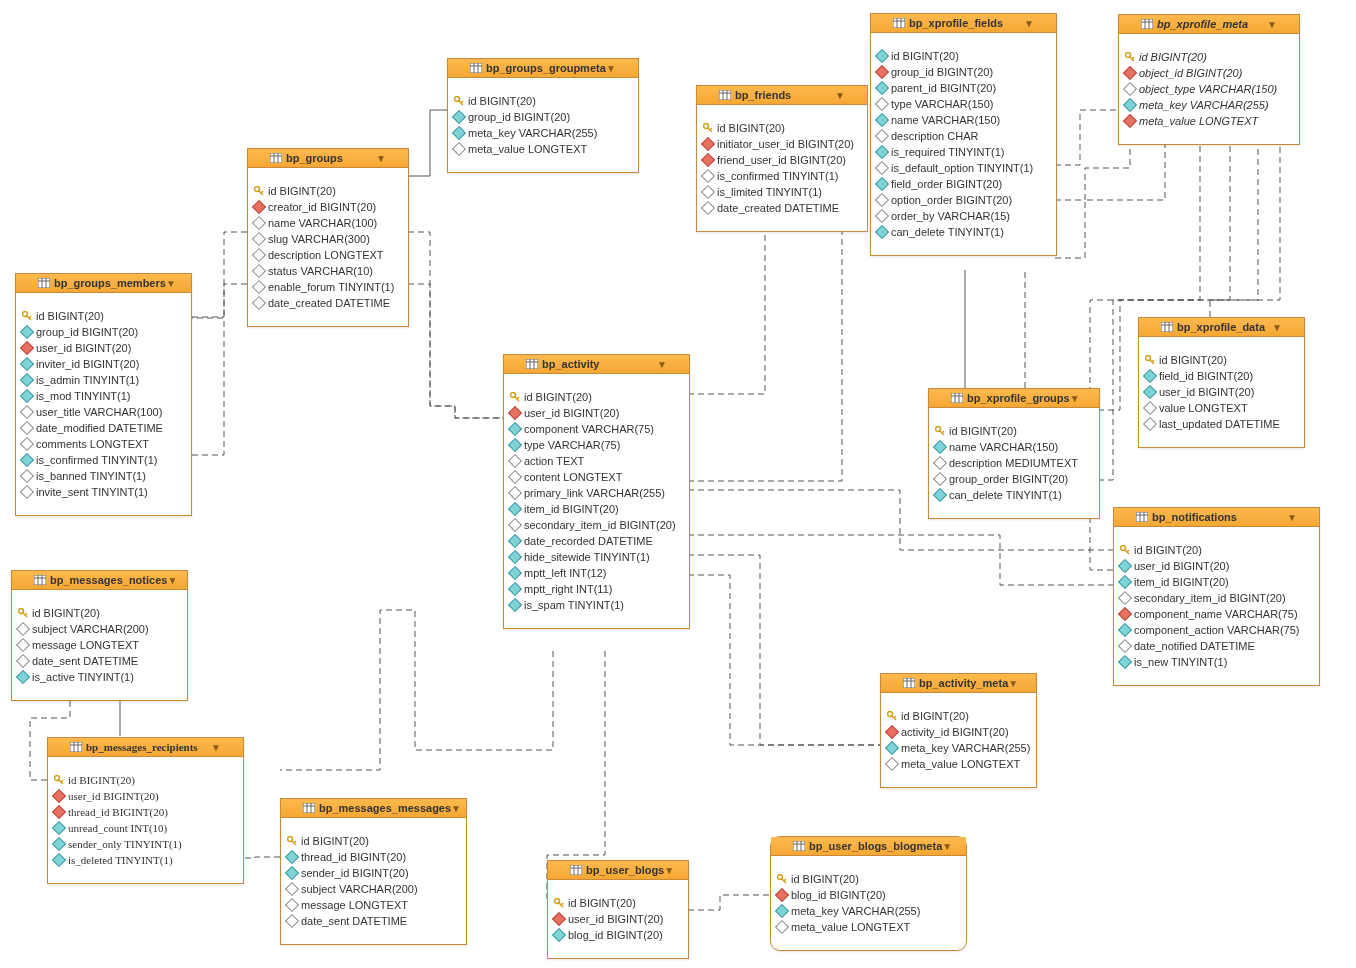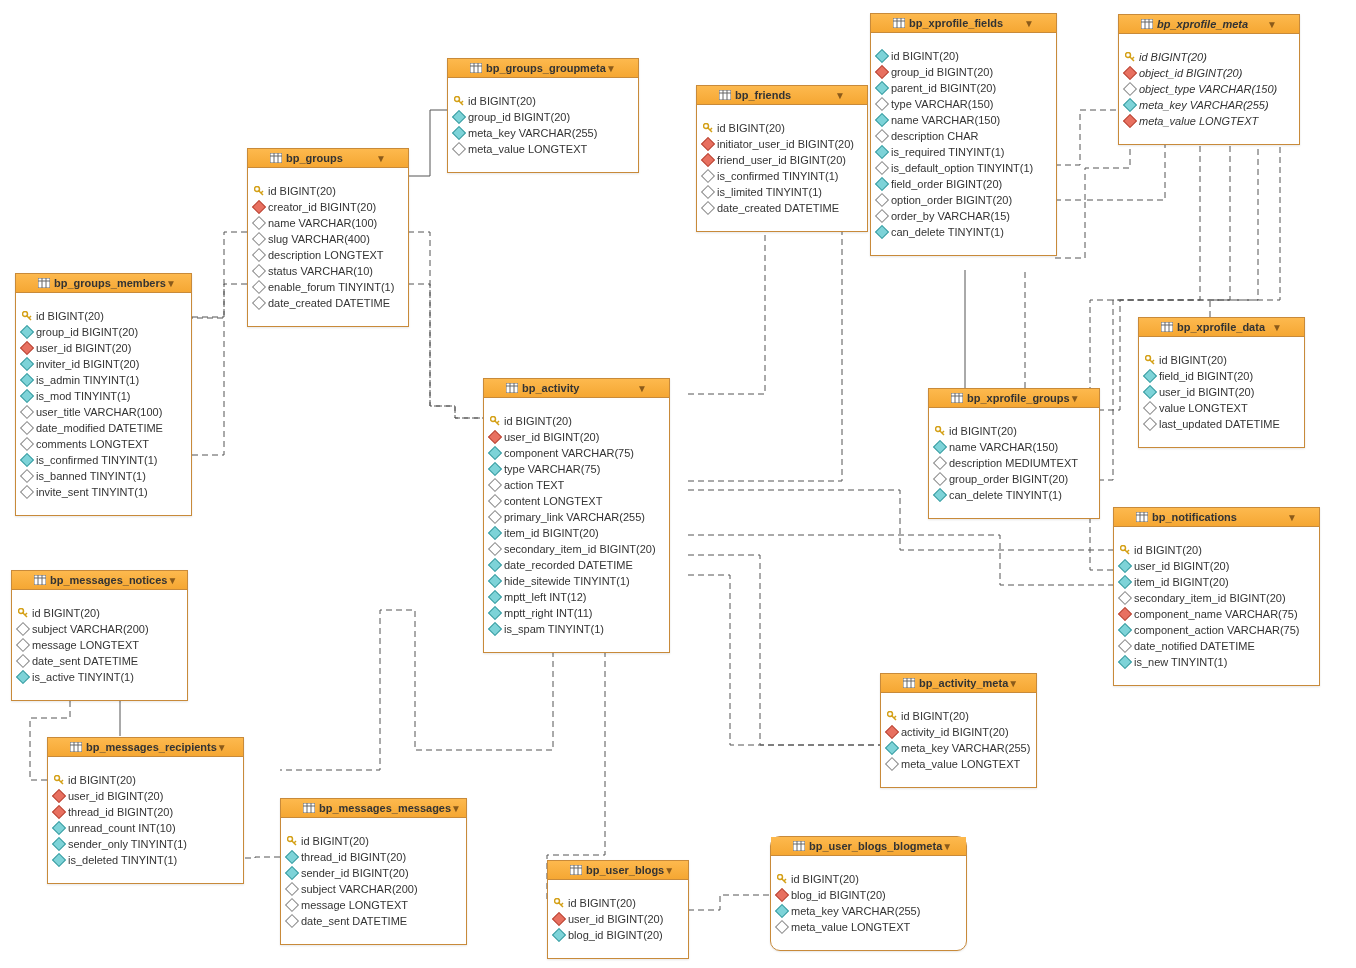--- a/index.html
+++ b/index.html
@@ -383,21 +383,21 @@
         <div class="field">
           <span class="icon">
             <span class="diamond white"></span>
           </span>
           <span>name VARCHAR(100)</span>
         </div>
         <div class="field">
           <span class="icon">
             <span class="diamond white"></span>
           </span>
-          <span>slug VARCHAR(400)</span>
+          <span>slug VARCHAR(300)</span>
         </div>
         <div class="field">
           <span class="icon">
             <span class="diamond white"></span>
           </span>
           <span>description LONGTEXT</span>
         </div>
         <div class="field">
           <span class="icon">
             <span class="diamond white"></span>
@@ -503,21 +503,21 @@
           <span>is_banned TINYINT(1)</span>
         </div>
         <div class="field">
           <span class="icon">
             <span class="diamond white"></span>
           </span>
           <span>invite_sent TINYINT(1)</span>
         </div>
       </div>
     </div>
-    <div class="table" style="left: 483px; top: 354px; width: 185px; margin-top: 24px;">
+    <div class="table" style="left: 503px; top: 354px; width: 185px;">
       <div class="table-header">
         <span class="table-icon">
           <svg viewBox="0 0 12 10">
             <rect x="0" y="0" width="12" height="10" fill="#fff" stroke="#666"></rect>
             <line x1="0" y1="3" x2="12" y2="3" stroke="#666"></line>
             <line x1="4" y1="0" x2="4" y2="10" stroke="#666"></line>
             <line x1="8" y1="0" x2="8" y2="10" stroke="#666"></line>
           </svg>
         </span>
         <span>bp_activity</span>
@@ -825,21 +825,21 @@
           <span>date_sent DATETIME</span>
         </div>
         <div class="field">
           <span class="icon">
             <span class="diamond cyan"></span>
           </span>
           <span>is_active TINYINT(1)</span>
         </div>
       </div>
     </div>
-    <div class="table" style="left: 47px; top: 737px; width: 195px;">
+    <div class="table" style="left: 47px; top: 737px; width: 195px; font-family: Liberation Serif, serif;">
       <div class="table-header">
         <span class="table-icon">
           <svg viewBox="0 0 12 10">
             <rect x="0" y="0" width="12" height="10" fill="#fff" stroke="#666"></rect>
             <line x1="0" y1="3" x2="12" y2="3" stroke="#666"></line>
             <line x1="4" y1="0" x2="4" y2="10" stroke="#666"></line>
             <line x1="8" y1="0" x2="8" y2="10" stroke="#666"></line>
           </svg>
         </span>
         <span>bp_messages_recipients</span>

